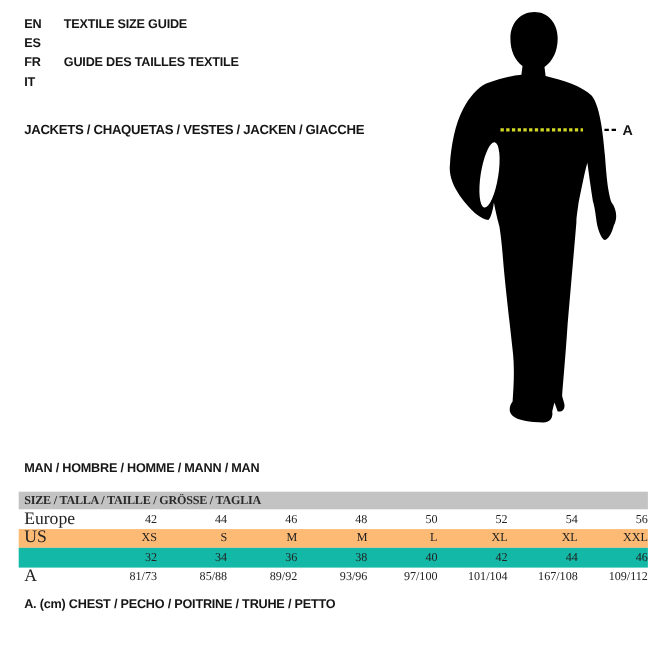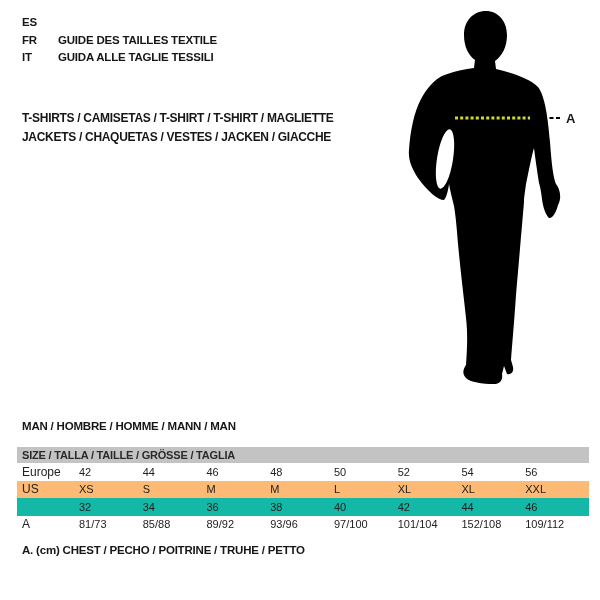--- a/index.html
+++ b/index.html
@@ -25,52 +25,54 @@
   .category div { font-size:12px; font-weight:bold; letter-spacing:-0.3px; line-height:19px; white-space:nowrap; }
 
   
   .figure-svg { left:400px; top:0px; width:200px; height:400px; }
   .figure-svg text { font-family:"Liberation Sans", sans-serif; font-size:13px; font-weight:bold; fill:#161616; }
 
   
   .section-title { left:22px; top:420px; font-size:11.5px; font-weight:bold; letter-spacing:-0.2px; }
 
   
-  .size-table { left:17px; top:447px; width:572px; }
+  .size-table { left:17px; top:447px; width:572px;font-family:Liberation Serif, serif; }
   .table-header {
     height:16px; line-height:16px;
     padding-left:5px;
     font-size:11px; font-weight:bold; letter-spacing:-0.2px; color:#2a2a2a;
   }
   .table-row { display:flex; align-items:center; height:17.5px; }
-  .row-label { width:62px; padding-left:5px; font-size:12px; color:#222; }
-  .cell { flex:1 1 0; text-align:left; font-size:11px; color:#222; }
+  .row-label { width:62px; padding-left:5px; font-size:16px; color:#222; }
+  .cell { flex:1 1 0; text-align:right; font-size:11px; color:#222; }
 
   
   .footnote { left:22px; top:544px; font-size:11.5px; font-weight:bold; letter-spacing:-0.2px; }
 </style>
 </head>
 <body>
 
 <div class="abs lang-list">
   <div class="lang-row">
+    <span class="lang-code">EN</span>
+    <span class="lang-label">TEXTILE SIZE GUIDE</span>
+  </div>
+  <div class="lang-row">
     <span class="lang-code">ES</span>
   </div>
   <div class="lang-row">
     <span class="lang-code">FR</span>
     <span class="lang-label">GUIDE DES TAILLES TEXTILE</span>
   </div>
   <div class="lang-row">
     <span class="lang-code">IT</span>
-    <span class="lang-label">GUIDA ALLE TAGLIE TESSILI</span>
   </div>
 </div>
 
 <div class="abs category">
-  <div>T-SHIRTS / CAMISETAS / T-SHIRT / T-SHIRT / MAGLIETTE</div>
   <div>JACKETS / CHAQUETAS / VESTES / JACKEN / GIACCHE</div>
 </div>
 
 <svg class="abs figure-svg" viewBox="0 0 200 400">
   <path d="M86,11
            C98,11 107,21 107,35
            C107,47 102,56 95,61
            L96,69
            C112,73 129,78 138,87
            C145,96 148,118 150,142
@@ -153,18 +155,18 @@
   </div>
 
   <div class="table-row">
     <div class="row-label">A</div>
     <div class="cell">81/73</div>
     <div class="cell">85/88</div>
     <div class="cell">89/92</div>
     <div class="cell">93/96</div>
     <div class="cell">97/100</div>
     <div class="cell">101/104</div>
-    <div class="cell">152/108</div>
+    <div class="cell">167/108</div>
     <div class="cell">109/112</div>
   </div>
 </div>
 
 <div class="abs footnote">A. (cm) CHEST / PECHO / POITRINE / TRUHE / PETTO</div>
 
 </body></html>

